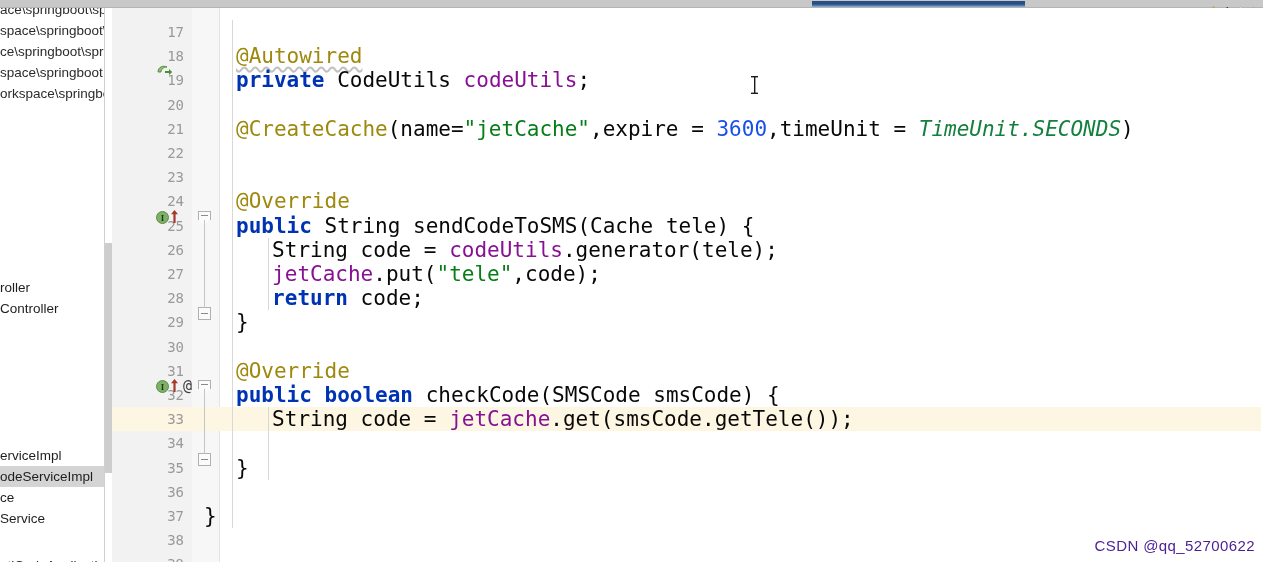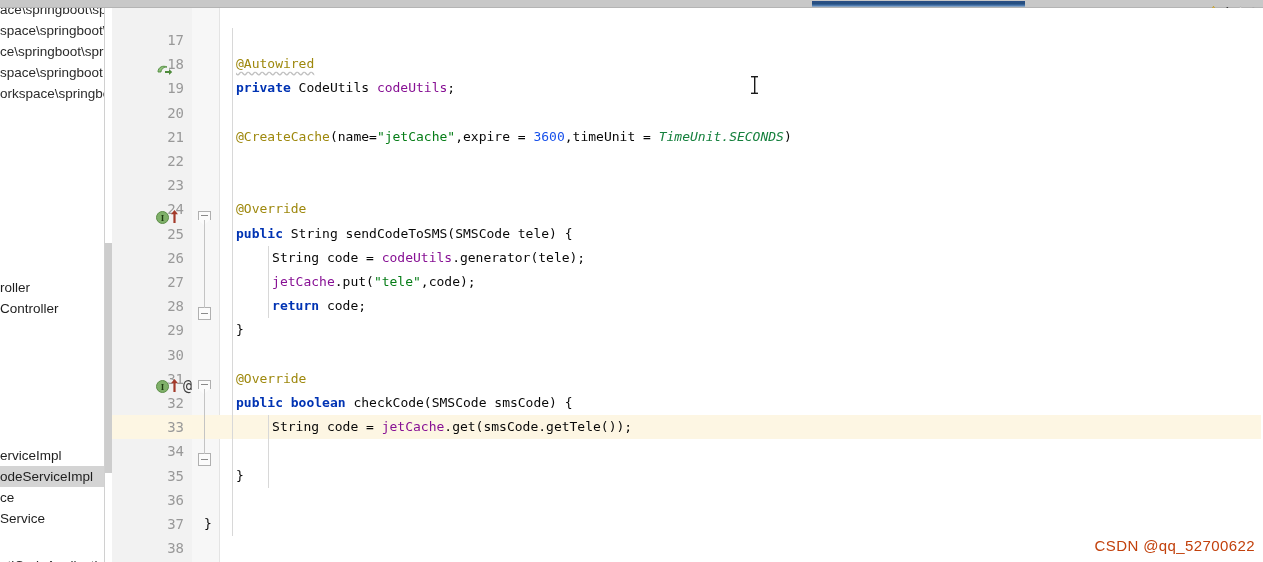--- a/index.html
+++ b/index.html
@@ -86,33 +86,33 @@
   }
   .fold-strip {
     position: absolute; left: 80px; top: 0; width: 28px; height: 554px;
     background: #f7f7f7;
   }
   .gutter-edge {
     position: absolute; left: 107px; top: 0; width: 1px; height: 554px;
     background: #e4e4e4;
   }
   .code-area {
-    position: absolute; left: 108px; top: 16px; right: 0; height: 532px;
+    position: absolute; left: 108px; top: 8px; right: 0; height: 532px;
   }
   .lineno {
     position: absolute; right: 0; width: 72px;
     text-align: right;
     font-family: "DejaVu Sans Mono", monospace;
     font-size: 14px; color: #999999;
     line-height: 24.2px;
   }
   .codeline {
     position: absolute; left: 16px;
     font-family: "DejaVu Sans Mono", monospace;
-    font-size: 13px;
+    font-size: 21px;
     line-height: 24.2px;
     white-space: pre;
     color: #080808;
   }
   .cur-line-hl {
     position: absolute; left: 0; width: 1151px; height: 24.2px;
     background: #fdf6e3;
   }
 
   
@@ -172,21 +172,21 @@
   
   .ibeam {
     position: absolute; left: 750px; top: 75px;
     width: 9px; height: 20px;
   }
 
   
   .watermark {
     position: absolute; right: 8px; bottom: 8px;
     font-family: "Liberation Sans", sans-serif;
-    font-size: 15px; color: #c2410c;
+    font-size: 15px; color: #4c1d95;
     letter-spacing: 0.4px;
   }
 
   
   .right-edge {
     position: absolute; right: 0; top: 8px; width: 2px; height: 554px;
     background: #ffffff;
   }
 </style>
 </head>
@@ -257,21 +257,21 @@
         <div class="lineno" style="top: 52.4px; left: -108px; width: 72px;">19</div>
         <div class="codeline" style="top: 52.4px; left: 16px;"><span class="kw">private</span><span class="plain"> CodeUtils </span><span class="field">codeUtils</span><span class="plain">;</span></div>
         <div class="lineno" style="top: 76.6px; left: -108px; width: 72px;">20</div>
         <div class="lineno" style="top: 100.8px; left: -108px; width: 72px;">21</div>
         <div class="codeline" style="top: 100.8px; left: 16px;"><span class="anno">@CreateCache</span><span class="plain">(name=</span><span class="str">"jetCache"</span><span class="plain">,expire = </span><span class="num">3600</span><span class="plain">,timeUnit = </span><span class="stat">TimeUnit.</span><span class="stat">SECONDS</span><span class="plain">)</span></div>
         <div class="lineno" style="top: 125px; left: -108px; width: 72px;">22</div>
         <div class="lineno" style="top: 149.2px; left: -108px; width: 72px;">23</div>
         <div class="lineno" style="top: 173.4px; left: -108px; width: 72px;">24</div>
         <div class="codeline" style="top: 173.4px; left: 16px;"><span class="anno">@Override</span></div>
         <div class="lineno" style="top: 197.6px; left: -108px; width: 72px;">25</div>
-        <div class="codeline" style="top: 197.6px; left: 16px;"><span class="kw">public</span><span class="plain"> String </span><span class="plain">sendCodeToSMS</span><span class="plain">(SMSCode tele) {</span></div>
+        <div class="codeline" style="top: 197.6px; left: 16px;"><span class="kw">public</span><span class="plain"> String </span><span class="plain">sendCodeToSMS</span><span class="plain">(Cache tele) {</span></div>
         <div class="lineno" style="top: 221.8px; left: -108px; width: 72px;">26</div>
         <div class="codeline" style="top: 221.8px; left: 52.12px;"><span class="plain">String code = </span><span class="field">codeUtils</span><span class="plain">.generator(tele);</span></div>
         <div class="lineno" style="top: 246px; left: -108px; width: 72px;">27</div>
         <div class="codeline" style="top: 246px; left: 52.12px;"><span class="field">jetCache</span><span class="plain">.put(</span><span class="str">"tele"</span><span class="plain">,code);</span></div>
         <div class="lineno" style="top: 270.2px; left: -108px; width: 72px;">28</div>
         <div class="codeline" style="top: 270.2px; left: 52.12px;"><span class="kw">return</span><span class="plain"> code;</span></div>
         <div class="lineno" style="top: 294.4px; left: -108px; width: 72px;">29</div>
         <div class="codeline" style="top: 294.4px; left: 16px;"><span class="plain">}</span></div>
         <div class="lineno" style="top: 318.6px; left: -108px; width: 72px;">30</div>
         <div class="lineno" style="top: 342.8px; left: -108px; width: 72px;">31</div>

